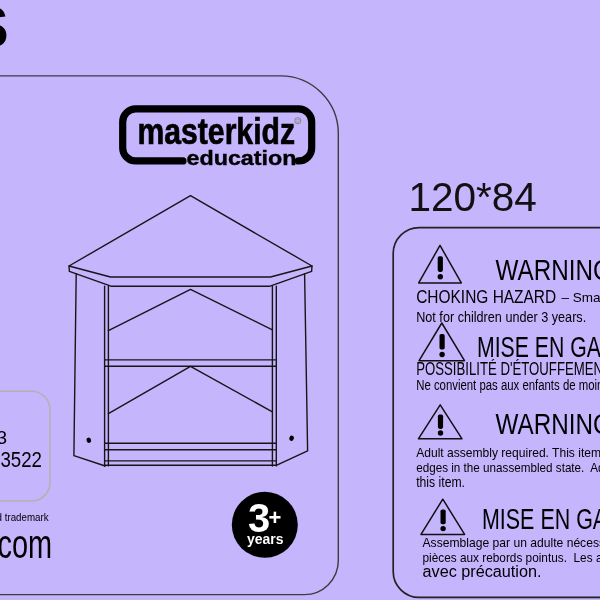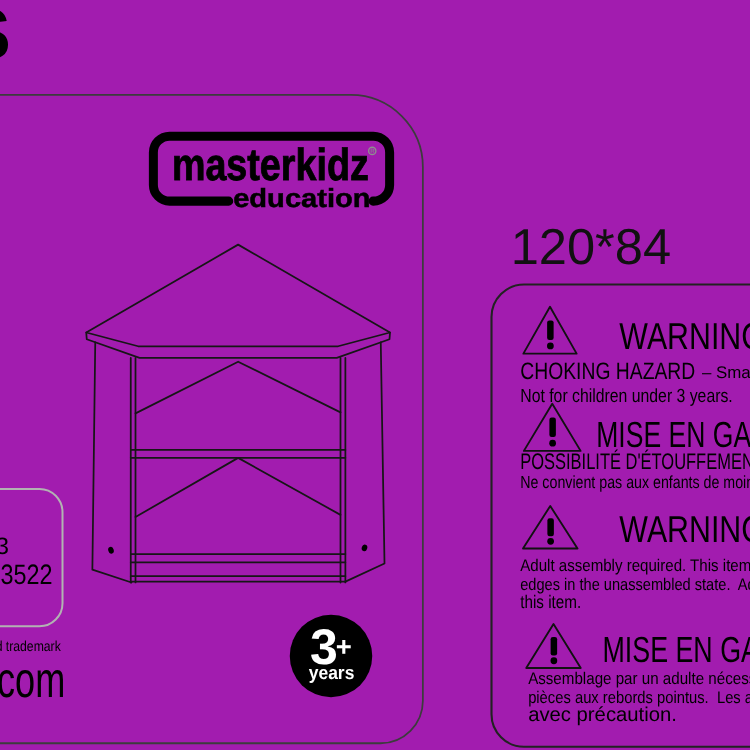--- a/index.html
+++ b/index.html
@@ -1,16 +1,16 @@
 <!DOCTYPE html>
 <html><head>
 <meta charset="utf-8">
 <style>
 html,body{margin:0;padding:0;background:#fff}
-#page{position:relative;width:600px;height:600px;overflow:hidden;background:#a21caf;font-family:"Liberation Sans",sans-serif}
+#page{position:relative;width:600px;height:600px;overflow:hidden;background:#c4b5fd;font-family:"Liberation Sans",sans-serif}
 svg text{font-family:"Liberation Sans",sans-serif}
 </style>
 </head>
 <body>
 <div id="page">
 <svg width="600" height="600" viewBox="0 0 600 600" xmlns="http://www.w3.org/2000/svg">
 
 <text x="-30" y="46.8" font-size="58" font-weight="bold" fill="#000">S</text>
 
 <path d="M -60 75.9 H 280.5 A 57.8 57.8 0 0 1 338.3 133.7 V 560.6 A 34 34 0 0 1 304.3 594.6 H -60" fill="none" stroke="#3c3c3c" stroke-width="1.4"></path>

